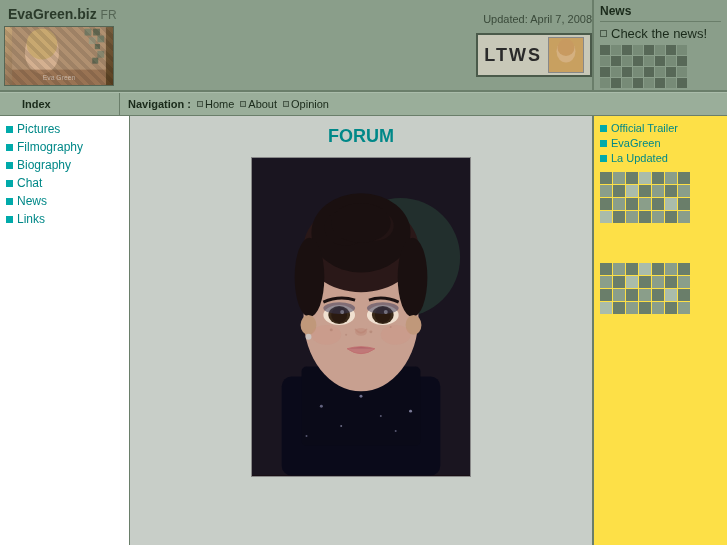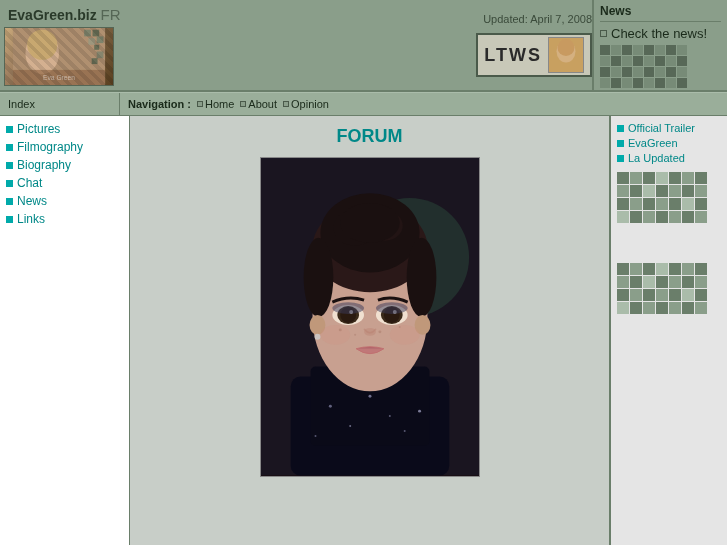--- a/index.html
+++ b/index.html
@@ -31,21 +31,21 @@
     }
 
     .site-title {
       font-size: 14px;
       font-weight: bold;
       color: #2a3a2a;
       padding: 2px 4px;
     }
 
     .site-title .fr {
-      font-size: 15px;
+      font-size: 12px;
       color: #556655;
       font-weight: normal;
     }
 
     .logo-image {
       width: 110px;
       height: 68px;
       background: linear-gradient(135deg, #c8a87a 0%, #a08060 30%, #7a6040 60%, #5a4020 100%);
       border: 1px solid #556655;
       margin-top: 2px;
@@ -165,23 +165,23 @@
       align-items: center;
       background-color: #9aae9a;
       border-bottom: 1px solid #6a7e6a;
       border-top: 1px solid #aabcaa;
       height: 24px;
     }
 
     .index-label {
       width: 120px;
       font-size: 11px;
-      font-weight: normal;
+      font-weight: bold;
       color: #1a2a1a;
-      padding-left: 8px;
+      padding-left: 22px;
       border-right: 1px solid #6a7e6a;
       height: 100%;
       display: flex;
       align-items: center;
       text-align: right;
     }
 
     .nav-links {
       display: flex;
       align-items: center;
@@ -281,23 +281,23 @@
     }
 
     
     .main-photo svg {
       width: 100%;
       height: 100%;
     }
 
     
     .sidebar-right {
-      width: 118px;
+      width: 135px;
       border-left: 2px solid #6a7e6a;
-      background-color: #e5e5e5;
+      background-color: #fde047;
       padding: 6px;
     }
 
     .right-section {
       margin-bottom: 8px;
     }
 
     .right-link {
       display: flex;
       align-items: center;

